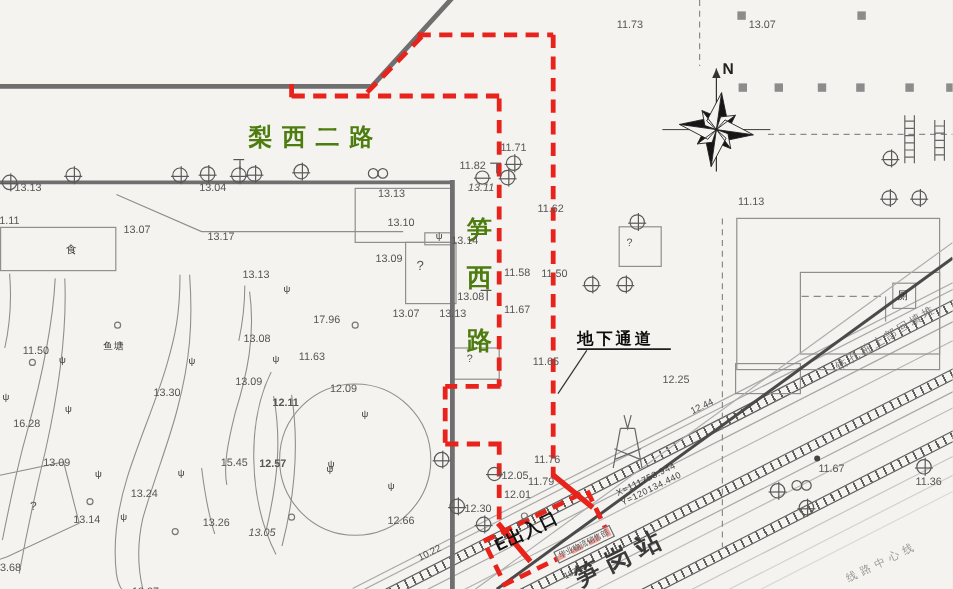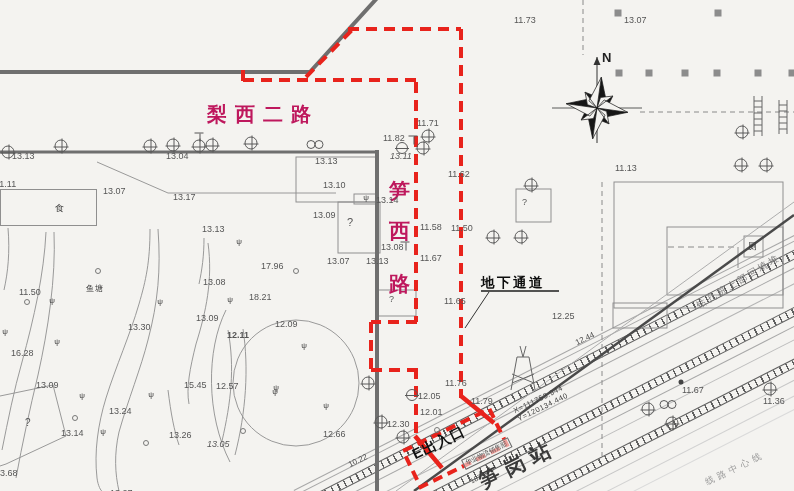--- a/index.html
+++ b/index.html
@@ -1,20 +1,20 @@
 <!DOCTYPE html>
 <html><head>
 <meta charset="utf-8">
 <style>
   html,body{margin:0;padding:0;background:#e9e9e6;}
   #stage{position:relative;width:794px;height:491px;overflow:hidden;
          background:#f4f3f0;font-family:"Liberation Sans",sans-serif;}
   .layer{position:absolute;left:0;top:0;z-index:2;pointer-events:none;}
   
-  .txt{position:absolute;z-index:4;white-space:nowrap;color:#be185d;}
+  .txt{position:absolute;z-index:4;white-space:nowrap;color:#4d7c0f;}
   .elev{position:absolute;z-index:4;font-size:9px;color:#565656;white-space:nowrap;}
   .rotlab{position:absolute;z-index:4;font-size:8px;color:#4c4c4c;white-space:nowrap;
           transform-origin:left top;}
   .road-label-h{font-size:20px;font-weight:bold;letter-spacing:8px;}
   .vchar{font-size:21px;font-weight:bold;}
   .underpass{font-size:13.5px;font-weight:bold;letter-spacing:2.5px;color:#0d0d0d;}
   .entrance{font-size:14.5px;font-weight:bold;letter-spacing:1px;transform:rotate(-26deg);
             transform-origin:left top;color:#111;}
   .station{font-size:21px;font-weight:bold;letter-spacing:7px;color:#3a3a3a;
            transform:rotate(-26deg);transform-origin:left top;}
@@ -206,34 +206,34 @@
     <div class="elev" style="left: 313px; top: 210px;">13.09</div>
     <div class="elev" style="left: 202px; top: 224px;">13.13</div>
     <div class="elev" style="left: 420px; top: 222px;">11.58</div>
     <div class="elev" style="left: 451px; top: 223px;">11.50</div>
     <div class="elev" style="left: 381px; top: 242px;">13.08</div>
     <div class="elev" style="left: 420px; top: 253px;">11.67</div>
     <div class="elev" style="left: 327px; top: 256px;">13.07</div>
     <div class="elev" style="left: 366px; top: 256px;">13.13</div>
     <div class="elev" style="left: 261px; top: 261px;">17.96</div>
     <div class="elev" style="left: 203px; top: 277px;">13.08</div>
-    <div class="elev" style="left: 249px; top: 292px;">18.21</div>
+    <div class="elev" style="left: 249px; top: 292px;">11.63</div>
     <div class="elev" style="left: 19px; top: 287px;">11.50</div>
     <div class="elev" style="left: 275px; top: 319px;">12.09</div>
     <div class="elev" style="left: 196px; top: 313px;">13.09</div>
     <div class="elev" style="left: 227px; top: 330px; font-weight: bold;">12.11</div>
     <div class="elev" style="left: 552px; top: 311px;">12.25</div>
     <div class="elev" style="left: 444px; top: 296px;">11.65</div>
     <div class="elev" style="left: 128px; top: 322px;">13.30</div>
     <div class="elev" style="left: 11px; top: 348px;">16.28</div>
     <div class="elev" style="left: 184px; top: 380px;">15.45</div>
-    <div class="elev" style="left: 216px; top: 381px;">12.57</div>
+    <div class="elev" style="left: 216px; top: 381px; font-weight: bold;">12.57</div>
     <div class="elev" style="left: 36px; top: 380px;">13.09</div>
     <div class="elev" style="left: 445px; top: 378px;">11.76</div>
-    <div class="elev" style="left: 471px; top: 396px;">11.79</div>
+    <div class="elev" style="left: 440px; top: 396px;">11.79</div>
     <div class="elev" style="left: 418px; top: 391px;">12.05</div>
     <div class="elev" style="left: 420px; top: 407px;">12.01</div>
     <div class="elev" style="left: 387px; top: 419px;">12.30</div>
     <div class="elev" style="left: 323px; top: 429px;">12.66</div>
     <div class="elev" style="left: 109px; top: 406px;">13.24</div>
     <div class="elev" style="left: 61px; top: 428px;">13.14</div>
     <div class="elev" style="left: 169px; top: 430px;">13.26</div>
     <div class="elev" style="left: 207px; top: 439px; font-style: italic;">13.05</div>
     <div class="elev" style="left: 110px; top: 456px; margin-top: 32px;">13.27</div>
     <div class="elev" style="left: -5px; top: 468px;">13.68</div>

